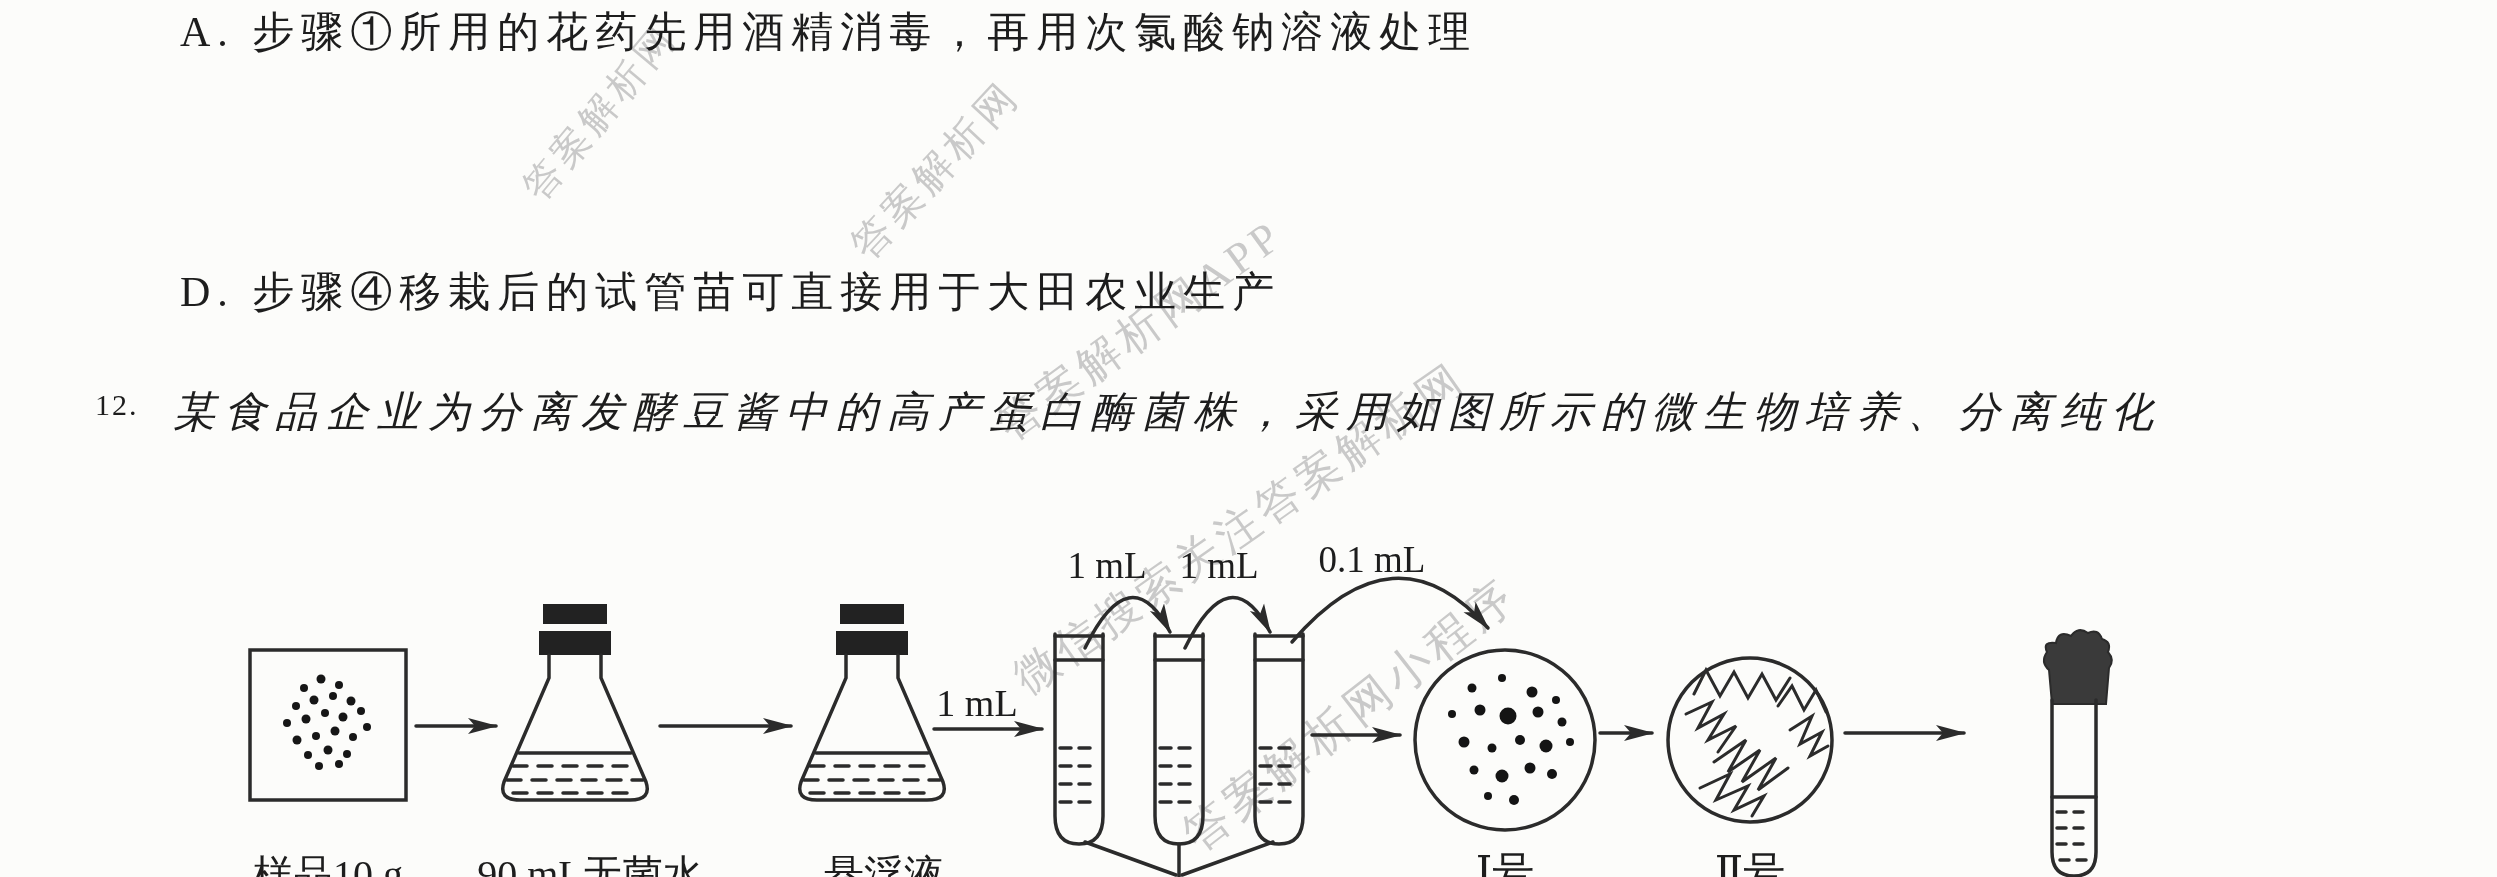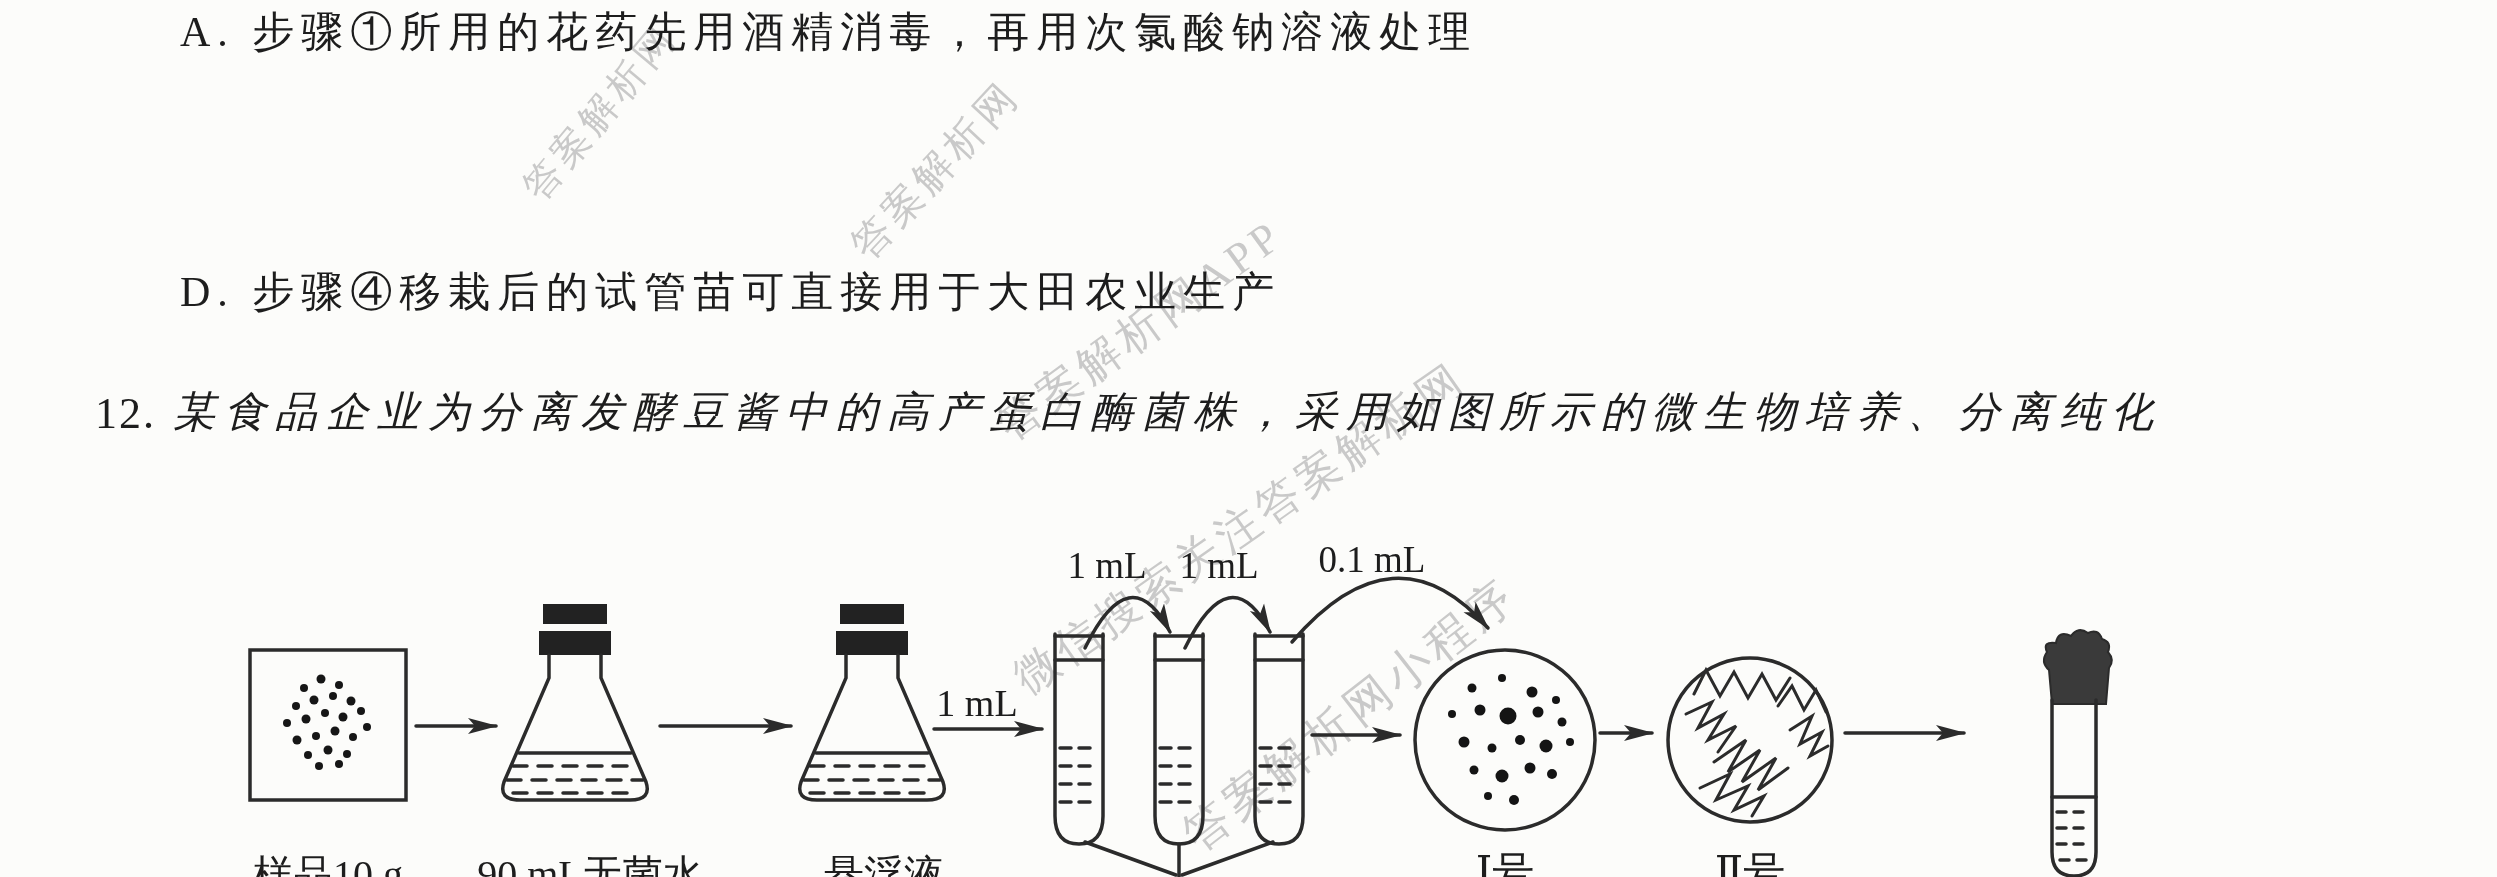--- a/index.html
+++ b/index.html
@@ -2,21 +2,21 @@
 <html><head>
 <meta charset="utf-8">
 <style>
   html,body{margin:0;padding:0;}
   body{width:2497px;height:877px;overflow:hidden;background:#fcfcfa;}
   .page{position:relative;width:2497px;height:877px;overflow:hidden;
         font-family:"Liberation Serif","DejaVu Serif",serif;color:#1d1d1d;}
   .line{position:absolute;white-space:nowrap;line-height:1.15;}
   .opt{left:180px;font-size:42px;letter-spacing:7px;}
   .q{left:173px;font-size:42px;letter-spacing:9px;font-style:italic;}
-  .qnum{position:absolute;left:95px;top:388px;font-size:44px;letter-spacing:2px;}
+  .qnum{position:absolute;left:95px;top:388px;font-size:30px;letter-spacing:2px;}
   .wm{position:absolute;white-space:nowrap;color:#a6a6a6;opacity:0.58;
       letter-spacing:5px;transform-origin:center center;pointer-events:none;}
   svg text{font-family:"Liberation Serif","DejaVu Serif",serif;fill:#1d1d1d;}
   .diagram{position:absolute;left:230px;top:530px;}
 </style>
 </head>
 <body>
 
 <div class="page">
 

